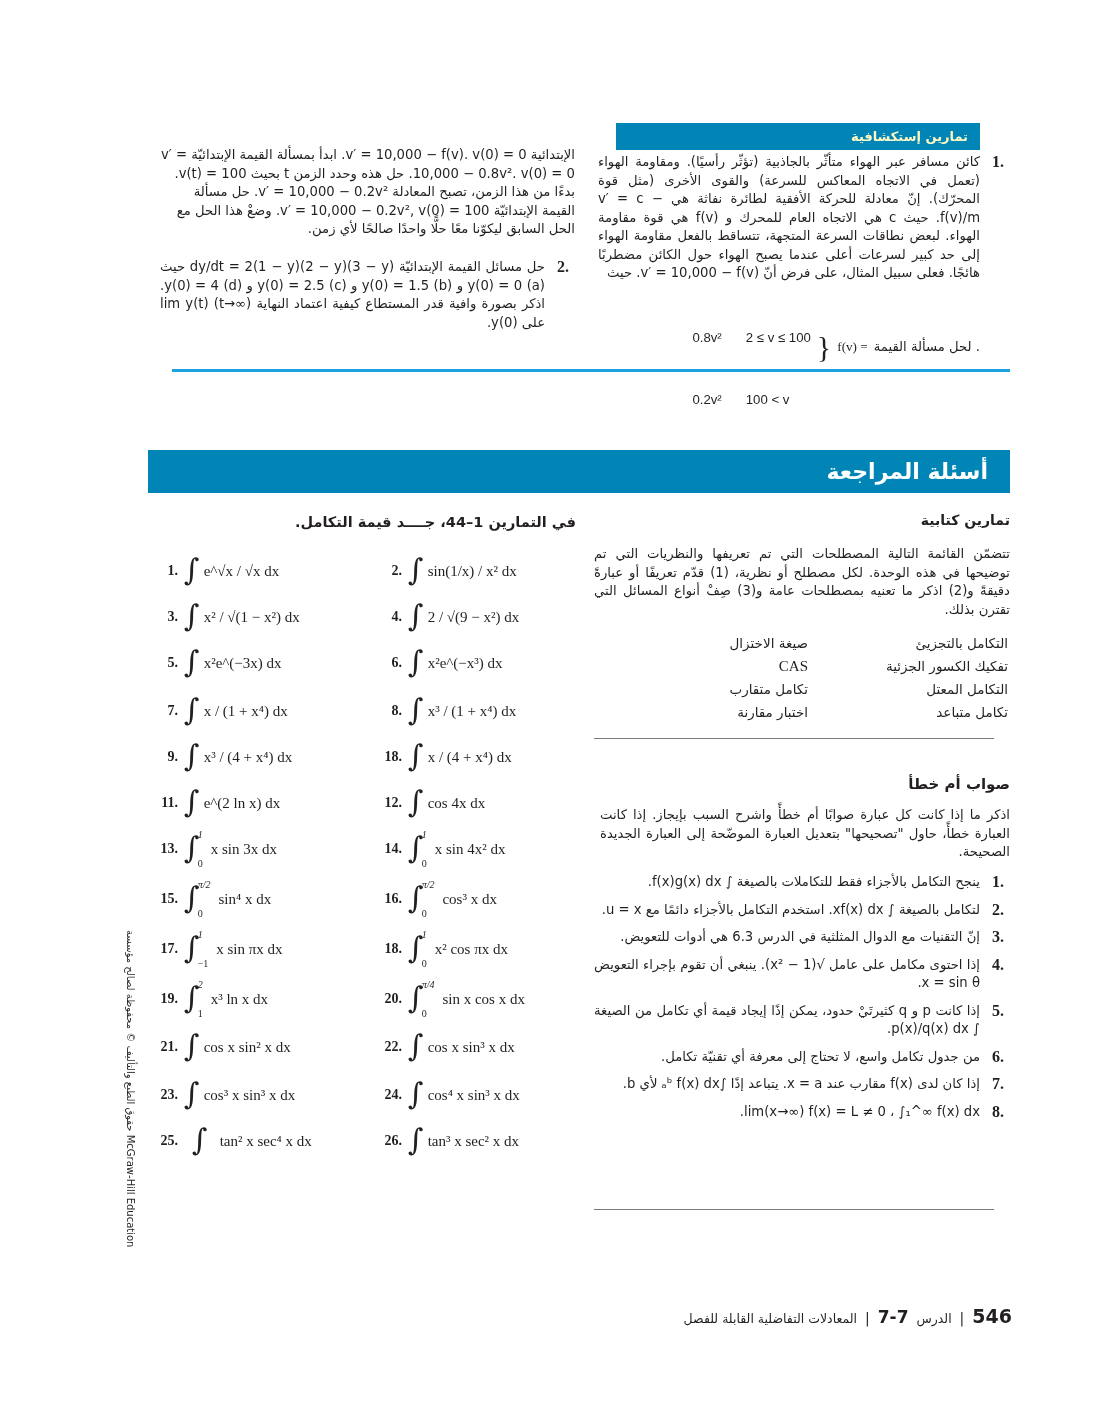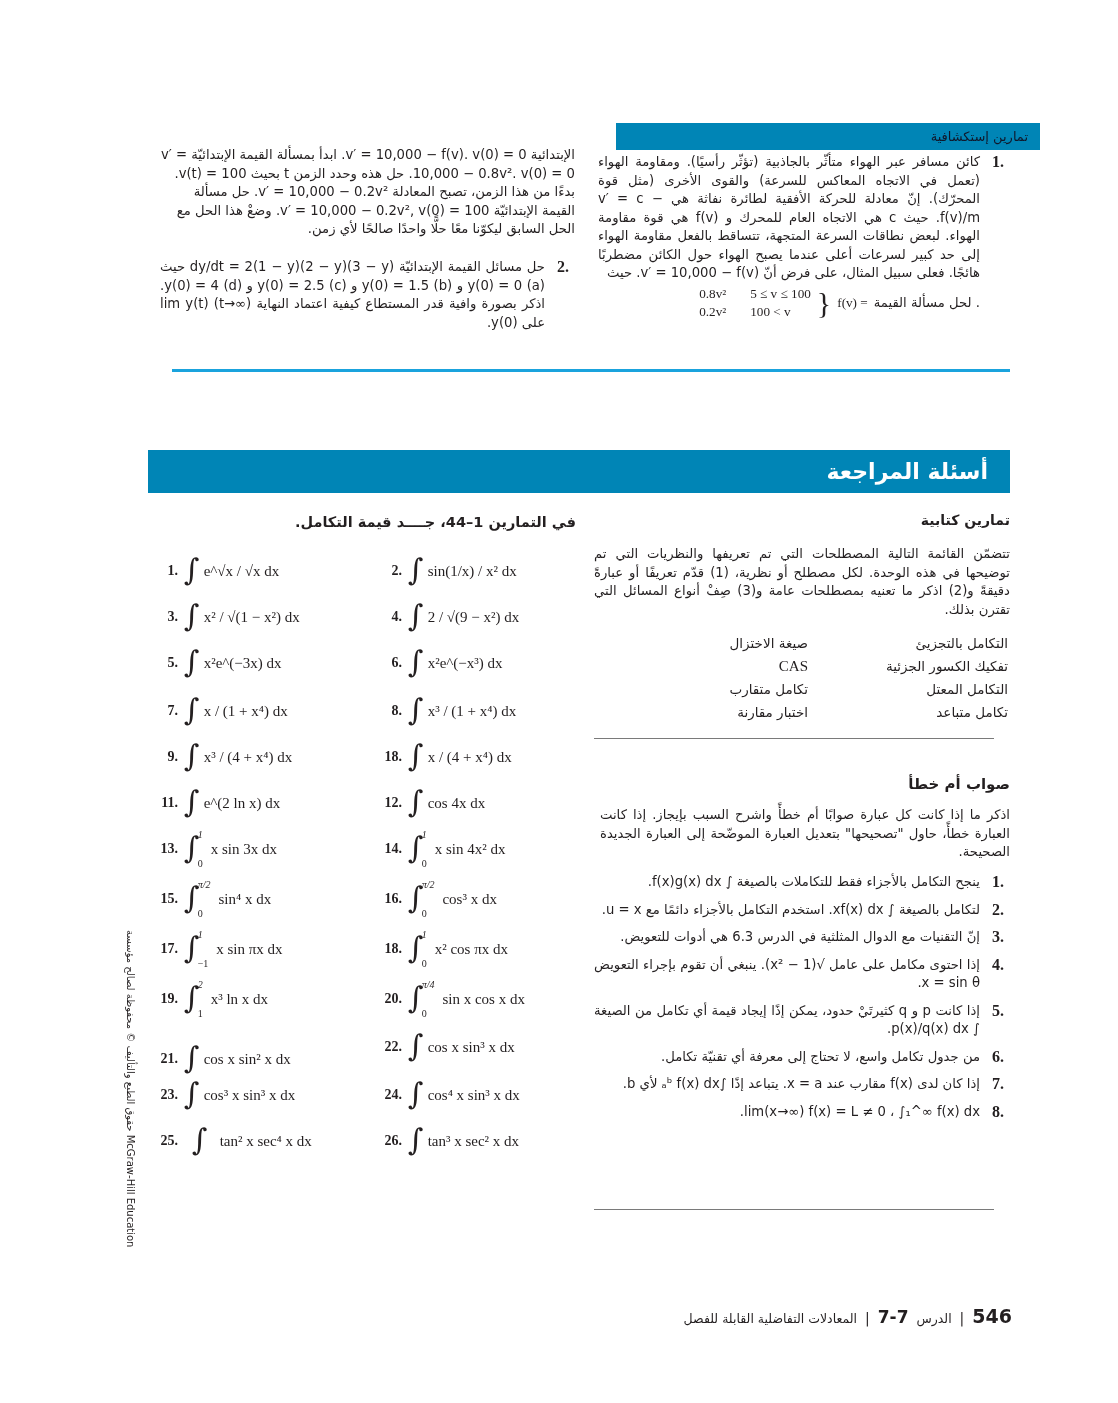--- a/index.html
+++ b/index.html
@@ -1,25 +1,25 @@
 <!DOCTYPE html>
 <html><head>
 <meta charset="utf-8">
 <style>
   html, body { margin: 0; padding: 0; background: #ffffff; }
   body { width: 1118px; height: 1403px; position: relative; overflow: hidden;
          font-family: "DejaVu Sans", sans-serif; color: #231f20; }
   .abs { position: absolute; }
   .rtl { direction: rtl; text-align: right; }
   .math { font-family: "Liberation Serif", serif; direction: ltr; unicode-bidi: isolate; }
-  .mathr { font-family: Liberation Serif, serif; font-style: normal; direction: ltr; unicode-bidi: isolate; }
+  .mathr { font-family: Liberation Sans, sans-serif; font-style: normal; direction: ltr; unicode-bidi: isolate; margin-top: 44px; }
 
   
-  #explore-header { left: 616px; top: 123px; width: 424px; height: 27px; background: #0085b6; color: #0f172a;
-    font-size: 13px; font-weight: normal; line-height: 27px; padding-right: 12px; box-sizing: border-box; }
+  #explore-header { left: 616px; top: 123px; width: 364px; height: 27px; background: #0085b6; color: #fef9c3;
+    font-size: 13px; font-weight: bold; line-height: 27px; padding-right: 12px; box-sizing: border-box; }
   .para { font-size: 13.2px; line-height: 18.5px; }
   .num-bold { font-family: "Liberation Serif", serif; font-weight: bold; font-size: 16px; }
 
   #explore-1 { left: 598px; top: 153px; width: 412px; }
   #explore-cont { left: 160px; top: 126px; width: 415px; margin-top: 20px; }
   #explore-2 { left: 160px; top: 258px; width: 415px; }
 
   .qrow { display: flex; direction: rtl; gap: 12px; }
   .qrow .qn { flex: 0 0 auto; width: 18px; text-align: left; direction: ltr; }
   .qrow .qt { flex: 1 1 auto; text-align: justify; text-align-last: right; }
@@ -76,21 +76,21 @@
     <span class="qn num-bold">1.</span>
     <div class="qt rtl">
       <span>كائن مسافر عبر الهواء متأثّر بالجاذبية (تؤثّر رأسيًا). ومقاومة الهواء (تعمل في الاتجاه المعاكس للسرعة) والقوى الأخرى (مثل قوة المحرّك). إنّ معادلة للحركة الأفقية لطائرة نفاثة هي v′ = c − f(v)/m. حيث c هي الاتجاه العام للمحرك و f(v) هي قوة مقاومة الهواء. لبعض نطاقات السرعة المتجهة، تتساقط بالفعل مقاومة الهواء إلى حد كبير لسرعات أعلى عندما يصبح الهواء حول الكائن مضطربًا هائجًا. فعلى سبيل المثال، على فرض أنّ v′ = 10,000 − f(v). حيث</span>
       <div style="display:flex;direction:rtl;align-items:center;gap:6px;margin-top:2px;">
         <span>. لحل مسألة القيمة</span>
         <span class="math">f(v) =</span>
         <span style="font-family:'Liberation Serif',serif;font-size:30px;line-height:1;">{</span>
         <span style="display:inline-flex;flex-direction:column;direction:ltr;">
           <span class="mathr" style="display:flex;gap:24px;">
               <span>0.8v²</span>
-              <span>5 ≤ v ≤ 100</span>
+              <span>2 ≤ v ≤ 100</span>
             </span>
           <span class="mathr" style="display:flex;gap:24px;">
               <span>0.2v²</span>
               <span>100 &lt; v</span>
             </span>
         </span>
       </div>
     </div>
   </div>
 </div>
@@ -299,21 +299,21 @@
     </div>
     <div class="int-item" style="left: 224px; top: 428px;">
       <span class="n">20.</span>
       <span class="int-sign">∫</span>
       <span class="lims">
         <span class="up">π/4</span>
         <span>0</span>
       </span>
       <span class="expr math">sin x cos x dx</span>
     </div>
-    <div class="int-item" style="left: 0px; top: 488px;">
+    <div class="int-item" style="left: 0px; top: 476px;">
       <span class="n">21.</span>
       <span class="int-sign">∫</span>
       <span class="expr math">cos x sin² x dx</span>
     </div>
     <div class="int-item" style="left: 224px; top: 476px;">
       <span class="n">22.</span>
       <span class="int-sign">∫</span>
       <span class="expr math">cos x sin³ x dx</span>
     </div>
     <div class="int-item" style="left: 0px; top: 524px;">

